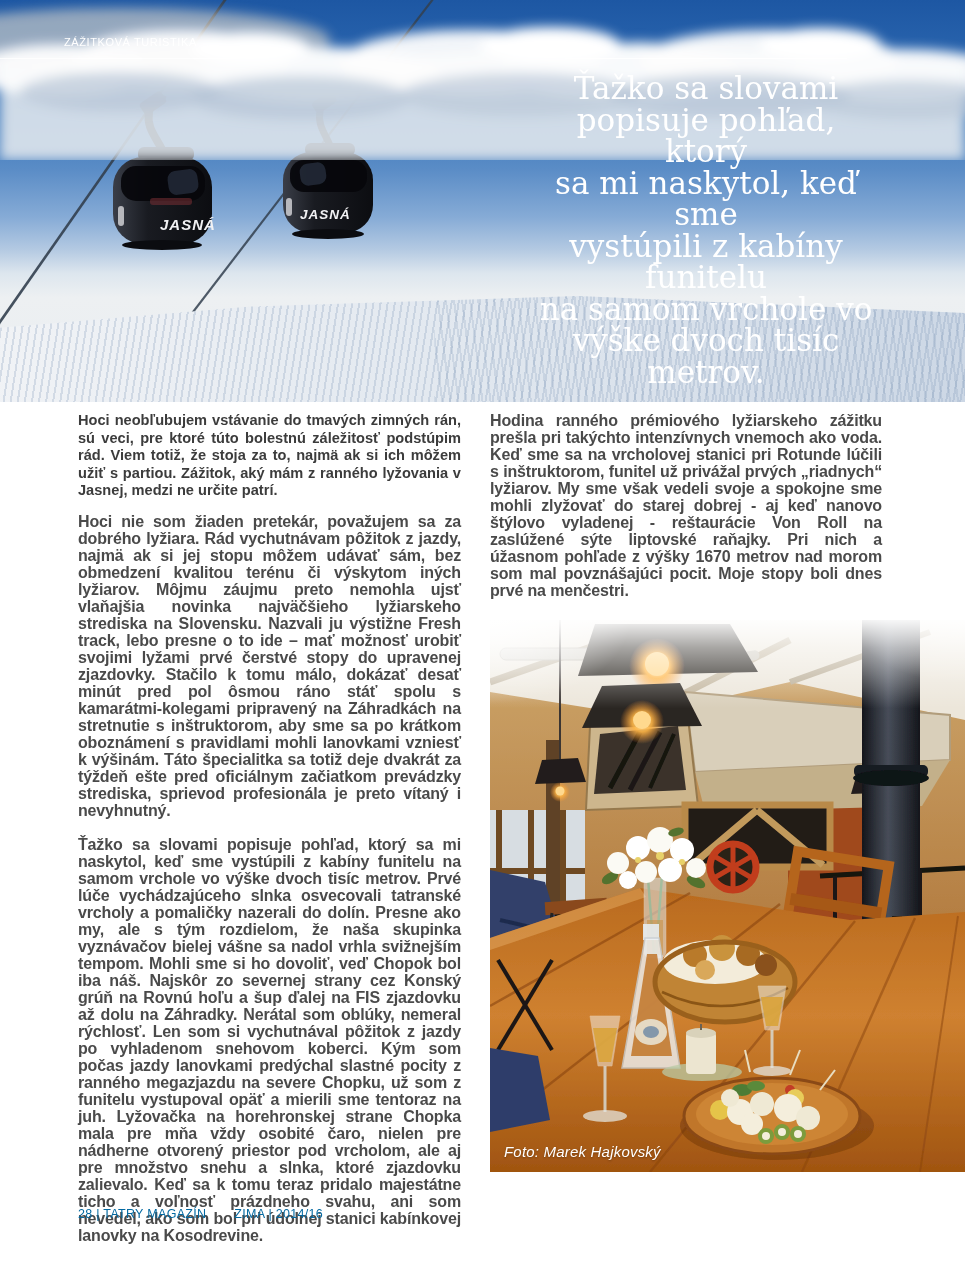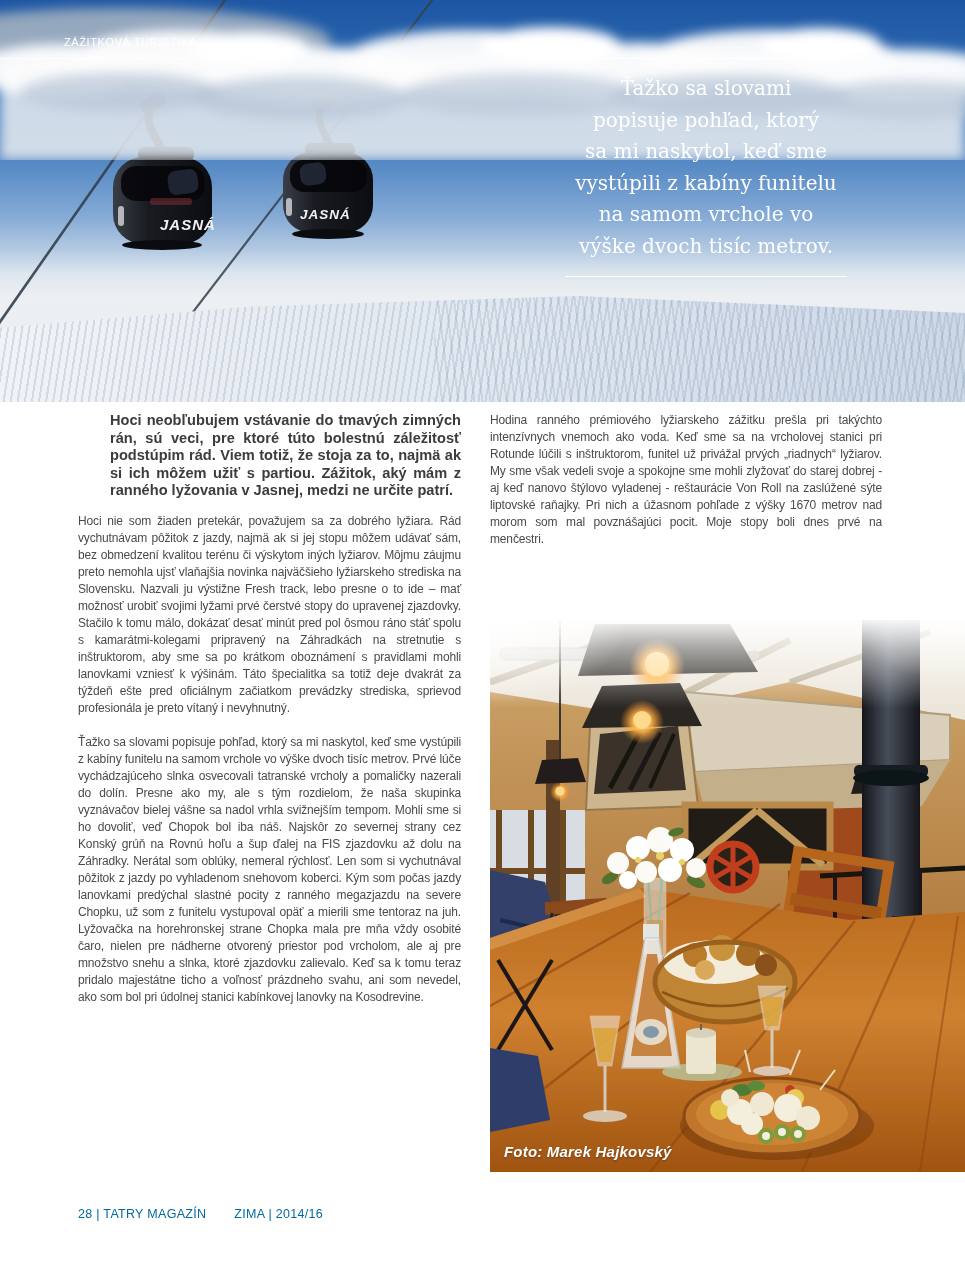--- a/index.html
+++ b/index.html
@@ -20,39 +20,39 @@
         opacity:.8;}
   .snow::before{content:"";position:absolute;inset:0;
         background:repeating-linear-gradient(83deg,rgba(255,255,255,0) 0 6px,rgba(125,150,182,.22) 6px 8px);
         clip-path:polygon(45% 0,100% 0,100% 100%,45% 100%);}
   .category{position:absolute;left:64px;top:36px;color:#ffffff;font-size:11px;
         letter-spacing:.6px;font-weight:400;z-index:6;}
   .category-rule{position:absolute;left:0;top:58px;width:240px;height:1px;
         background:rgba(255,255,255,.8);z-index:6;}
   .quote-block{position:absolute;left:538px;top:58px;width:336px;text-align:center;z-index:6;}
   .quote-rule{height:1px;background:rgba(255,255,255,.85);width:282px;margin:0 auto;}
-  .quote-text{font-family:"DejaVu Serif",serif;font-size:20px;line-height:31.5px;
+  .quote-text{font-family:"DejaVu Serif",serif;font-size:31px;line-height:31.5px;
         color:#ffffff;white-space:pre-line;margin:14px 0 14px 0;}
 
   
   .col{position:absolute;top:412px;text-align:justify;color:#4a4a4a;}
   .col-left{left:78px;width:383px;}
   .col-right{left:490px;width:392px;}
   p{margin:0;}
-  .intro{font-weight:bold;font-size:14.6px;line-height:17.6px;color:#3c3c3c;margin-bottom:13px;margin-left:32px;}
-  .body{font-size:12px;line-height:17px;letter-spacing:-0.15px;margin-bottom:17px;}
+  .intro{font-weight:bold;font-size:14.6px;line-height:17.6px;color:#3c3c3c;margin-bottom:13px;}
+  .body{font-size:16px;line-height:17px;letter-spacing:-0.15px;margin-bottom:17px;font-weight:bold;}
 
   
   .photo{position:absolute;left:490px;top:620px;width:475px;height:552px;overflow:hidden;}
   .photo-fade{position:absolute;inset:0;pointer-events:none;
         background:linear-gradient(180deg,rgba(255,255,255,.95) 0%,rgba(255,255,255,.6) 5%,rgba(255,255,255,0) 16%),
                    radial-gradient(200px 120px at 0% 0%,rgba(255,255,255,.95),rgba(255,255,255,0) 70%),
                    radial-gradient(160px 90px at 100% 0%,rgba(255,255,255,.5),rgba(255,255,255,0) 70%);}
   .photo-caption{position:absolute;left:14px;bottom:12px;color:#ffffff;font-size:15px;
-        font-style:italic;letter-spacing:.2px;text-shadow:0 1px 2px rgba(60,30,0,.45);font-weight:bold;}
+        font-style:italic;letter-spacing:.2px;text-shadow:0 1px 2px rgba(60,30,0,.45);}
 
   
   .footer{position:absolute;left:78px;top:1207px;display:flex;gap:28px;
         font-size:12.5px;color:#0369a1;letter-spacing:.3px;}
 </style>
 </head>
 <body>
 
 <div class="page">
 

